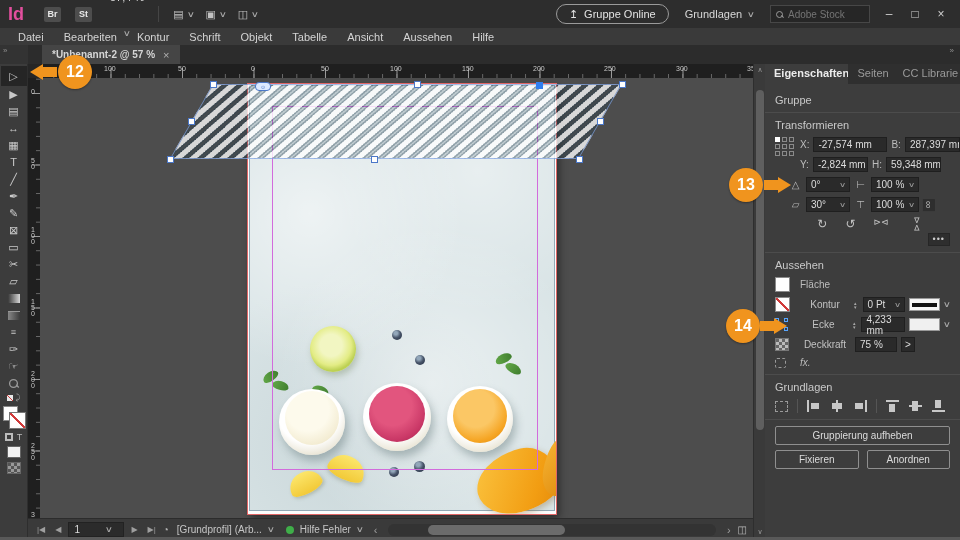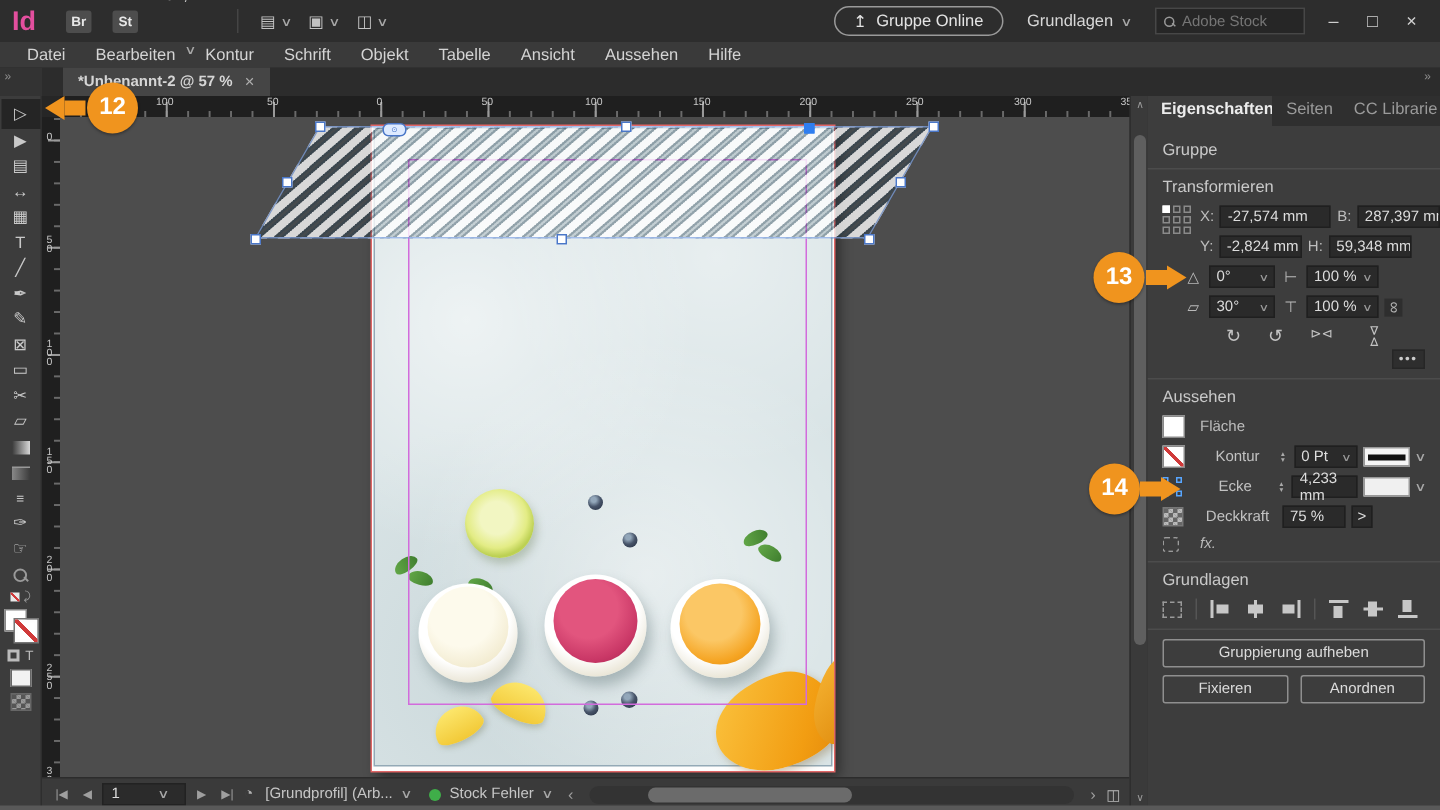--- a/index.html
+++ b/index.html
@@ -421,21 +421,21 @@
         </span>
         <span class="sb-nav">▶</span>
         <span class="sb-nav">▶|</span>
         <span style="color:#b0b0b0">◔</span>
         <span class="sb-field">
           <span>[Grundprofil] (Arb...</span>
           <span class="chev">∨</span>
         </span>
         <span class="sb-field">
           <span class="green-dot"></span>
-          <span>Stock Fehler</span>
+          <span>Hilfe Fehler</span>
           <span class="chev">∨</span>
         </span>
         <span class="sb-nav" style="font-size:11px">‹</span>
         <span class="sb-scroll">
           <span class="sb-thumb"></span>
         </span>
         <span class="sb-nav" style="font-size:11px">›</span>
         <span style="color:#b8b8b8">◫</span>
       </div>
     </div>

